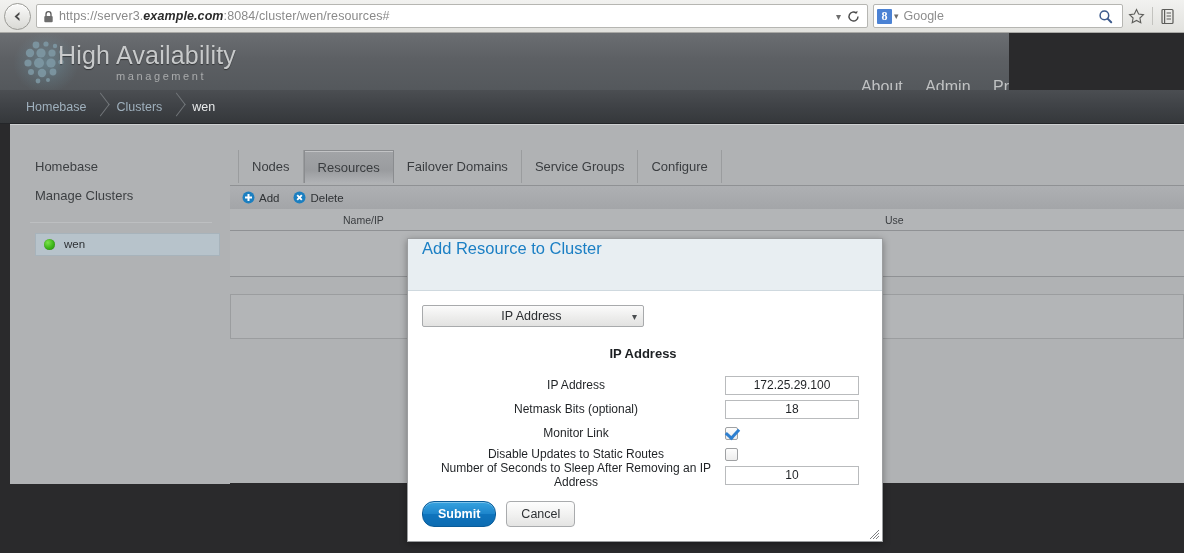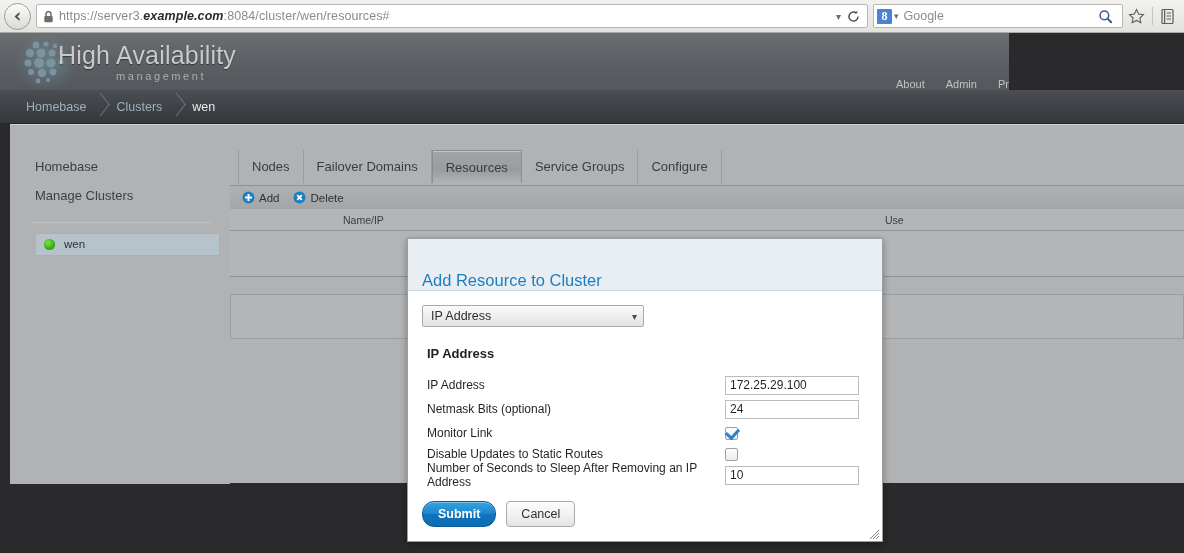--- a/index.html
+++ b/index.html
@@ -87,21 +87,21 @@
     position: absolute; left: 58px; top: 8px;
     color: #c8cacb; font-size: 25px; letter-spacing: .2px;
     text-shadow: 0 1px 1px rgba(0,0,0,.45);
   }
   .brand-sub {
     position: absolute; left: 116px; top: 37px;
     color: #a9abac; font-size: 11px; letter-spacing: 2.6px;
   }
   .header-links {
     position: absolute; right: 0px; top: 45px;
-    font-size: 11px; color: #c0c2c3;
+    font-size: 16px; color: #c0c2c3;
     white-space: nowrap;
   }
   .header-links span { margin-left: 18px; }
 
   
   .crumb-bar {
     position: absolute; top: 90px; left: 0;
     width: 1184px; height: 34px;
     background: linear-gradient(to bottom, #4b4e52 0%, #3e4145 55%, #35383b 100%);
     border-bottom: 1px solid #242629;
@@ -199,24 +199,24 @@
   .modal {
     position: absolute; left: 407px; top: 238px;
     width: 476px; height: 304px;
     background: #ffffff;
     border: 1px solid #9b9d9f;
     box-shadow: 0 2px 7px rgba(0,0,0,.35);
   }
   .modal-head {
     height: 52px; background: #e8eef2;
     border-bottom: 1px solid #cfd9df;
-    display: flex; align-items: flex-end; padding-left: 14px;
+    display: flex; align-items: flex-start; padding-left: 14px;
   }
   .modal-title { font-size: 16.5px; color: #1b7fc4; }
-  .modal-body { padding: 14px 23px 0 14px; position: relative; }
+  .modal-body { padding: 14px 23px 0 14px; position: relative; text-align: center; }
   .res-select {
     width: 222px; height: 22px;
     font-size: 12.5px; color: #2b2e31;
     background: linear-gradient(to bottom, #fbfbfb 0%, #ededec 55%, #e2e2e1 100%);
     border: 1px solid #a8aaac;
     border-radius: 2px;
     display: flex; align-items: center;
     padding: 0 6px 0 8px;
     margin-left: 0px;
   }
@@ -379,25 +379,25 @@
       <span>wen</span>
     </div>
   </div>
 
   <div class="content">
 
     <div class="tabstrip">
       <div class="tab">
           <span>Nodes</span>
         </div>
+      <div class="tab active">
+          <span>Resources</span>
+        </div>
       <div class="tab">
           <span>Failover Domains</span>
-        </div>
-      <div class="tab active">
-          <span>Resources</span>
         </div>
       <div class="tab">
           <span>Service Groups</span>
         </div>
       <div class="tab">
           <span>Configure</span>
         </div>
     </div>
 
     <div class="toolbar">
@@ -443,21 +443,21 @@
 
     <div class="sec-title">IP Address</div>
 
     <div class="form">
       <div class="frow">
         <span class="flabel">IP Address</span>
         <span class="finput">172.25.29.100</span>
       </div>
       <div class="frow">
         <span class="flabel">Netmask Bits (optional)</span>
-        <span class="finput">24</span>
+        <span class="finput">18</span>
       </div>
       <div class="frow tight">
         <span class="flabel">Monitor Link</span>
         <span class="checkbox checked"></span>
       </div>
       <div class="frow tight">
         <span class="flabel">Disable Updates to Static Routes</span>
         <span class="checkbox"></span>
       </div>
       <div class="frow">

